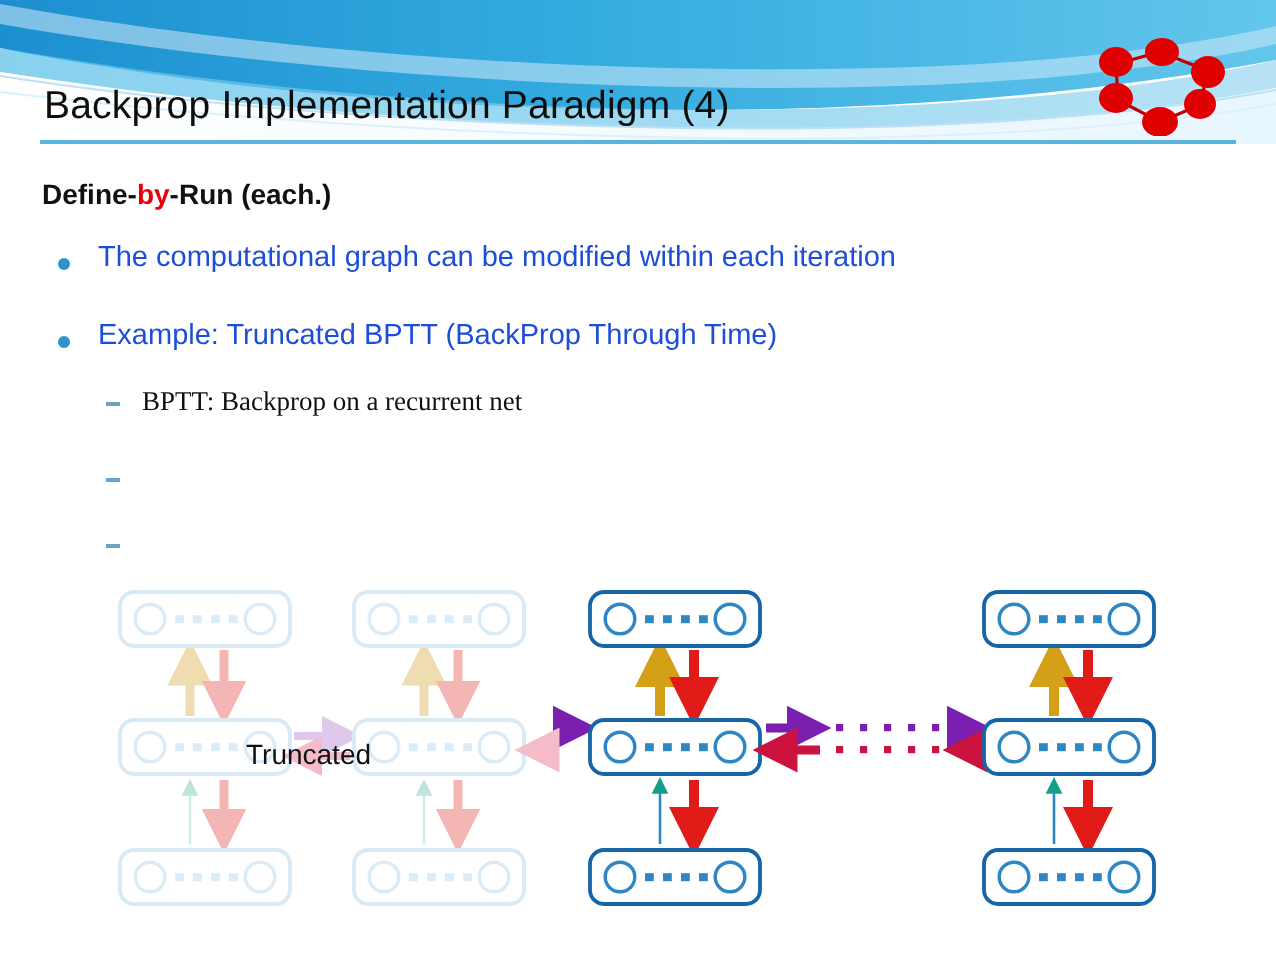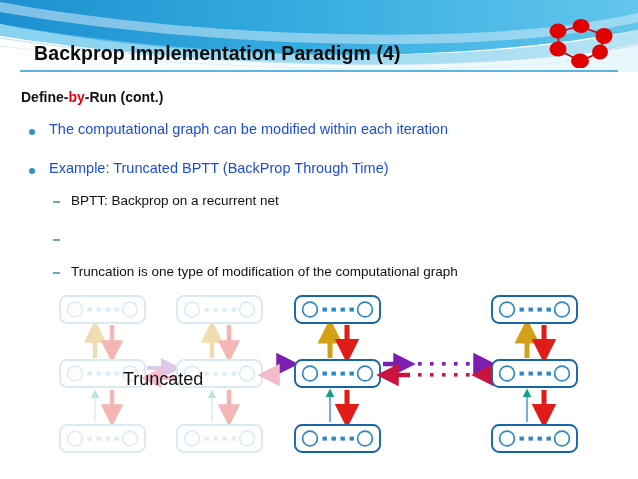--- a/index.html
+++ b/index.html
@@ -13,52 +13,52 @@
 
   
   .wave-wrap{position:absolute;left:0;top:0;width:638px;height:72px;overflow:hidden;}
   .wave-svg{display:block;}
 
   
   .logo{position:absolute;left:541px;top:18px;width:78px;height:50px;}
 
   
   .title{
-    position:absolute;left:34px;top:42px;
+    position:absolute;left:22px;top:42px;
     font-size:19.5px;color:#0d0d0d;letter-spacing:.1px;
-    white-space:nowrap;font-weight:700;
+    white-space:nowrap;font-weight:400;
   }
   .title-rule{
     position:absolute;left:20px;top:70px;width:598px;height:2px;
     background:#5ab4e0;
   }
 
   
   .subhead{
     position:absolute;left:21px;top:89px;
     font-size:14px;font-weight:bold;color:#111;white-space:nowrap;
   }
   .subhead .hl{color:#e8000d;margin-top:27px;}
 
   .b1{position:absolute;font-size:14.5px;color:#1d4ed8;white-space:nowrap;}
   .b1-dot{
     position:absolute;width:6px;height:6px;border-radius:50%;
     background:#2e93c9;
   }
-  .b2{position:absolute;font-size:13.5px;color:#111;white-space:nowrap;}
+  .b2{position:absolute;font-size:13.5px;color:#111;white-space:nowrap;font-family:Liberation Serif, serif;}
   .b2-dash{
     position:absolute;width:7px;height:1.5px;background:#6ba4c4;
   }
 
   
   #diagram{position:absolute;left:0;top:279px;width:638px;height:200px;}
   .diag-svg{display:block;}
   .trunc-label{
     position:absolute;left:123px;top:369px;
-    font-size:18px;color:#111;background:transparent;white-space:nowrap;
+    font-size:14px;color:#111;background:transparent;white-space:nowrap;
   }
 </style>
 </head>
 <body>
 
 <div id="slide">
 
   <div class="wave-wrap">
     <svg class="wave-svg" width="638" height="72" viewBox="0 0 638 72">
       <defs>
@@ -100,35 +100,34 @@
       <ellipse cx="63" cy="18" rx="8.5" ry="8"></ellipse>
       <ellipse cx="59" cy="34" rx="8" ry="7.5"></ellipse>
       <ellipse cx="39" cy="43" rx="9" ry="7.5"></ellipse>
       <ellipse cx="17" cy="31" rx="8.5" ry="7.5"></ellipse>
     </g>
   </svg>
 
   <div class="title">Backprop Implementation Paradigm (4)</div>
   <div class="title-rule"></div>
 
-  <div class="subhead"><span>Define-</span><span class="hl">by</span><span>-Run (cont.)</span></div>
+  <div class="subhead"><span>Define-</span><span class="hl">by</span><span>-Run (each.)</span></div>
 
   <div class="b1-dot" style="left:29px;top:129px;"></div>
   <div class="b1" style="left:49px;top:121px;">The computational graph can be modified within each iteration</div>
 
   <div class="b1-dot" style="left:29px;top:168px;"></div>
   <div class="b1" style="left:49px;top:160px;">Example: Truncated BPTT (BackProp Through Time)</div>
 
   <div class="b2-dash" style="left:53px;top:201px;"></div>
   <div class="b2" style="left:71px;top:193px;">BPTT: Backprop on a recurrent net</div>
 
   <div class="b2-dash" style="left:53px;top:239px;"></div>
 
   <div class="b2-dash" style="left:53px;top:272px;"></div>
-  <div class="b2" style="left:71px;top:264px;">Truncation is one type of modification of the computational graph</div>
 
   <div id="diagram">
     <svg class="diag-svg" width="638" height="200" viewBox="0 0 638 200">
       <defs>
 
         <marker id="hGold" viewBox="0 0 10 10" refX="7" refY="5" markerWidth="5" markerHeight="5" orient="auto">
           <path d="M0,0 L10,5 L0,10 z" fill="#d4a017"></path>
           </marker>
         <marker id="hRed" viewBox="0 0 10 10" refX="7" refY="5" markerWidth="5" markerHeight="5" orient="auto">
           <path d="M0,0 L10,5 L0,10 z" fill="#e01b18"></path>

